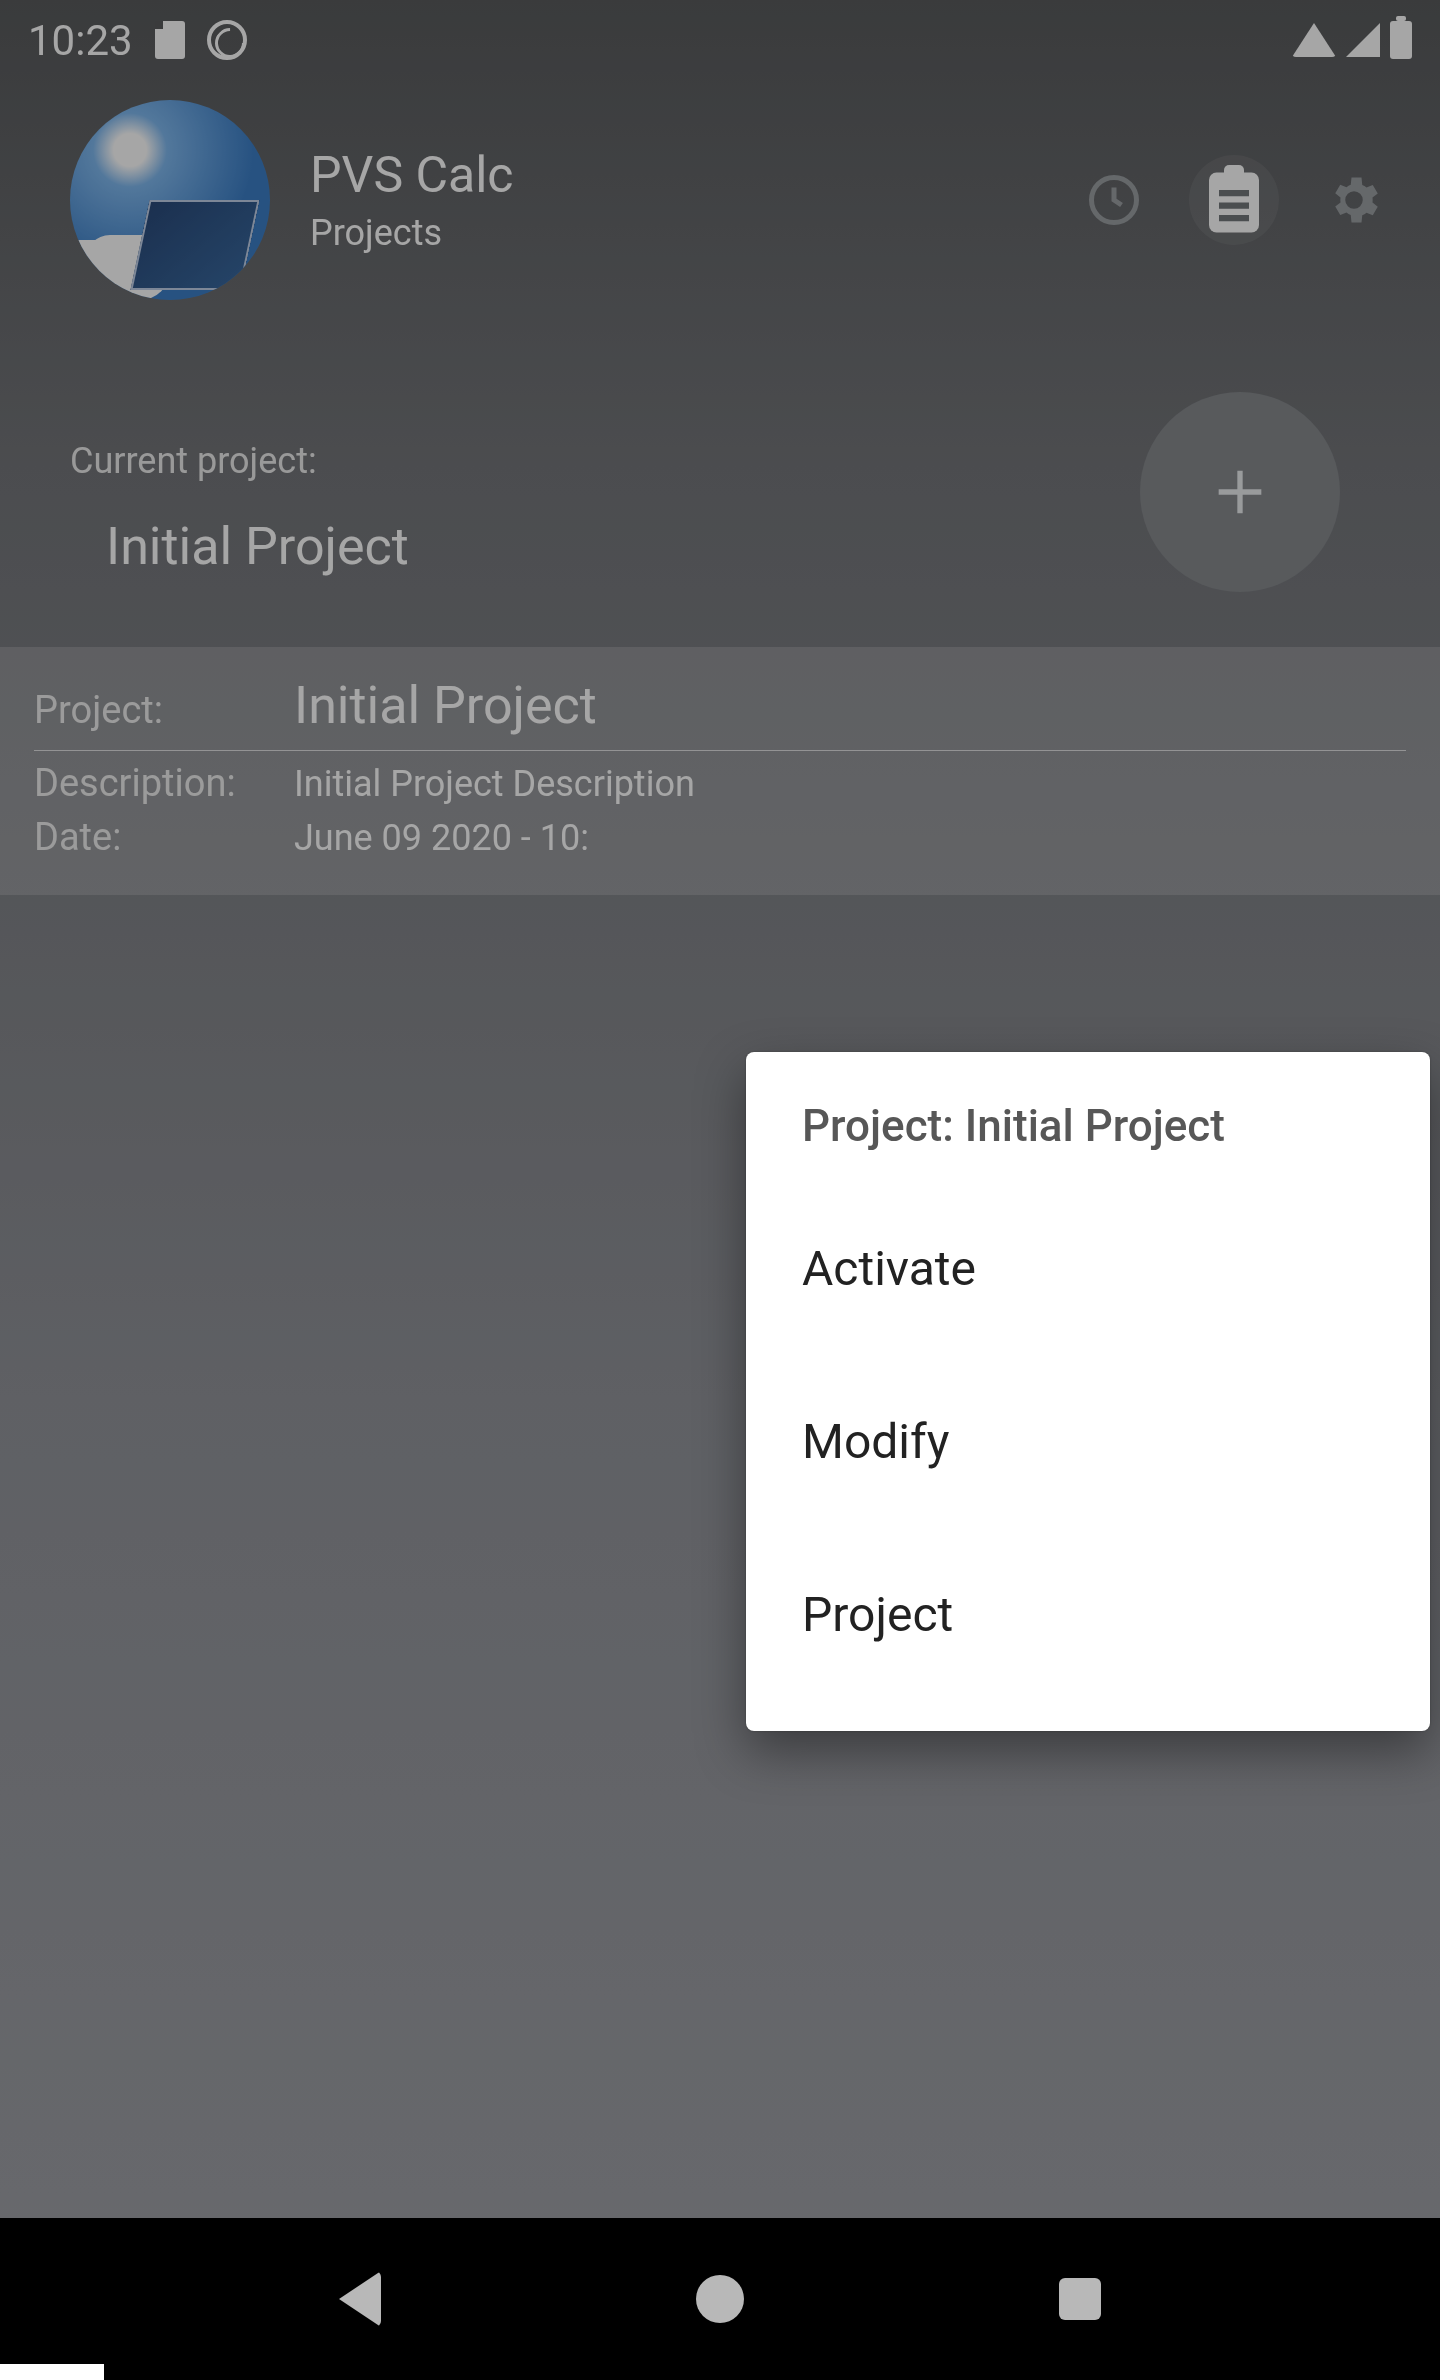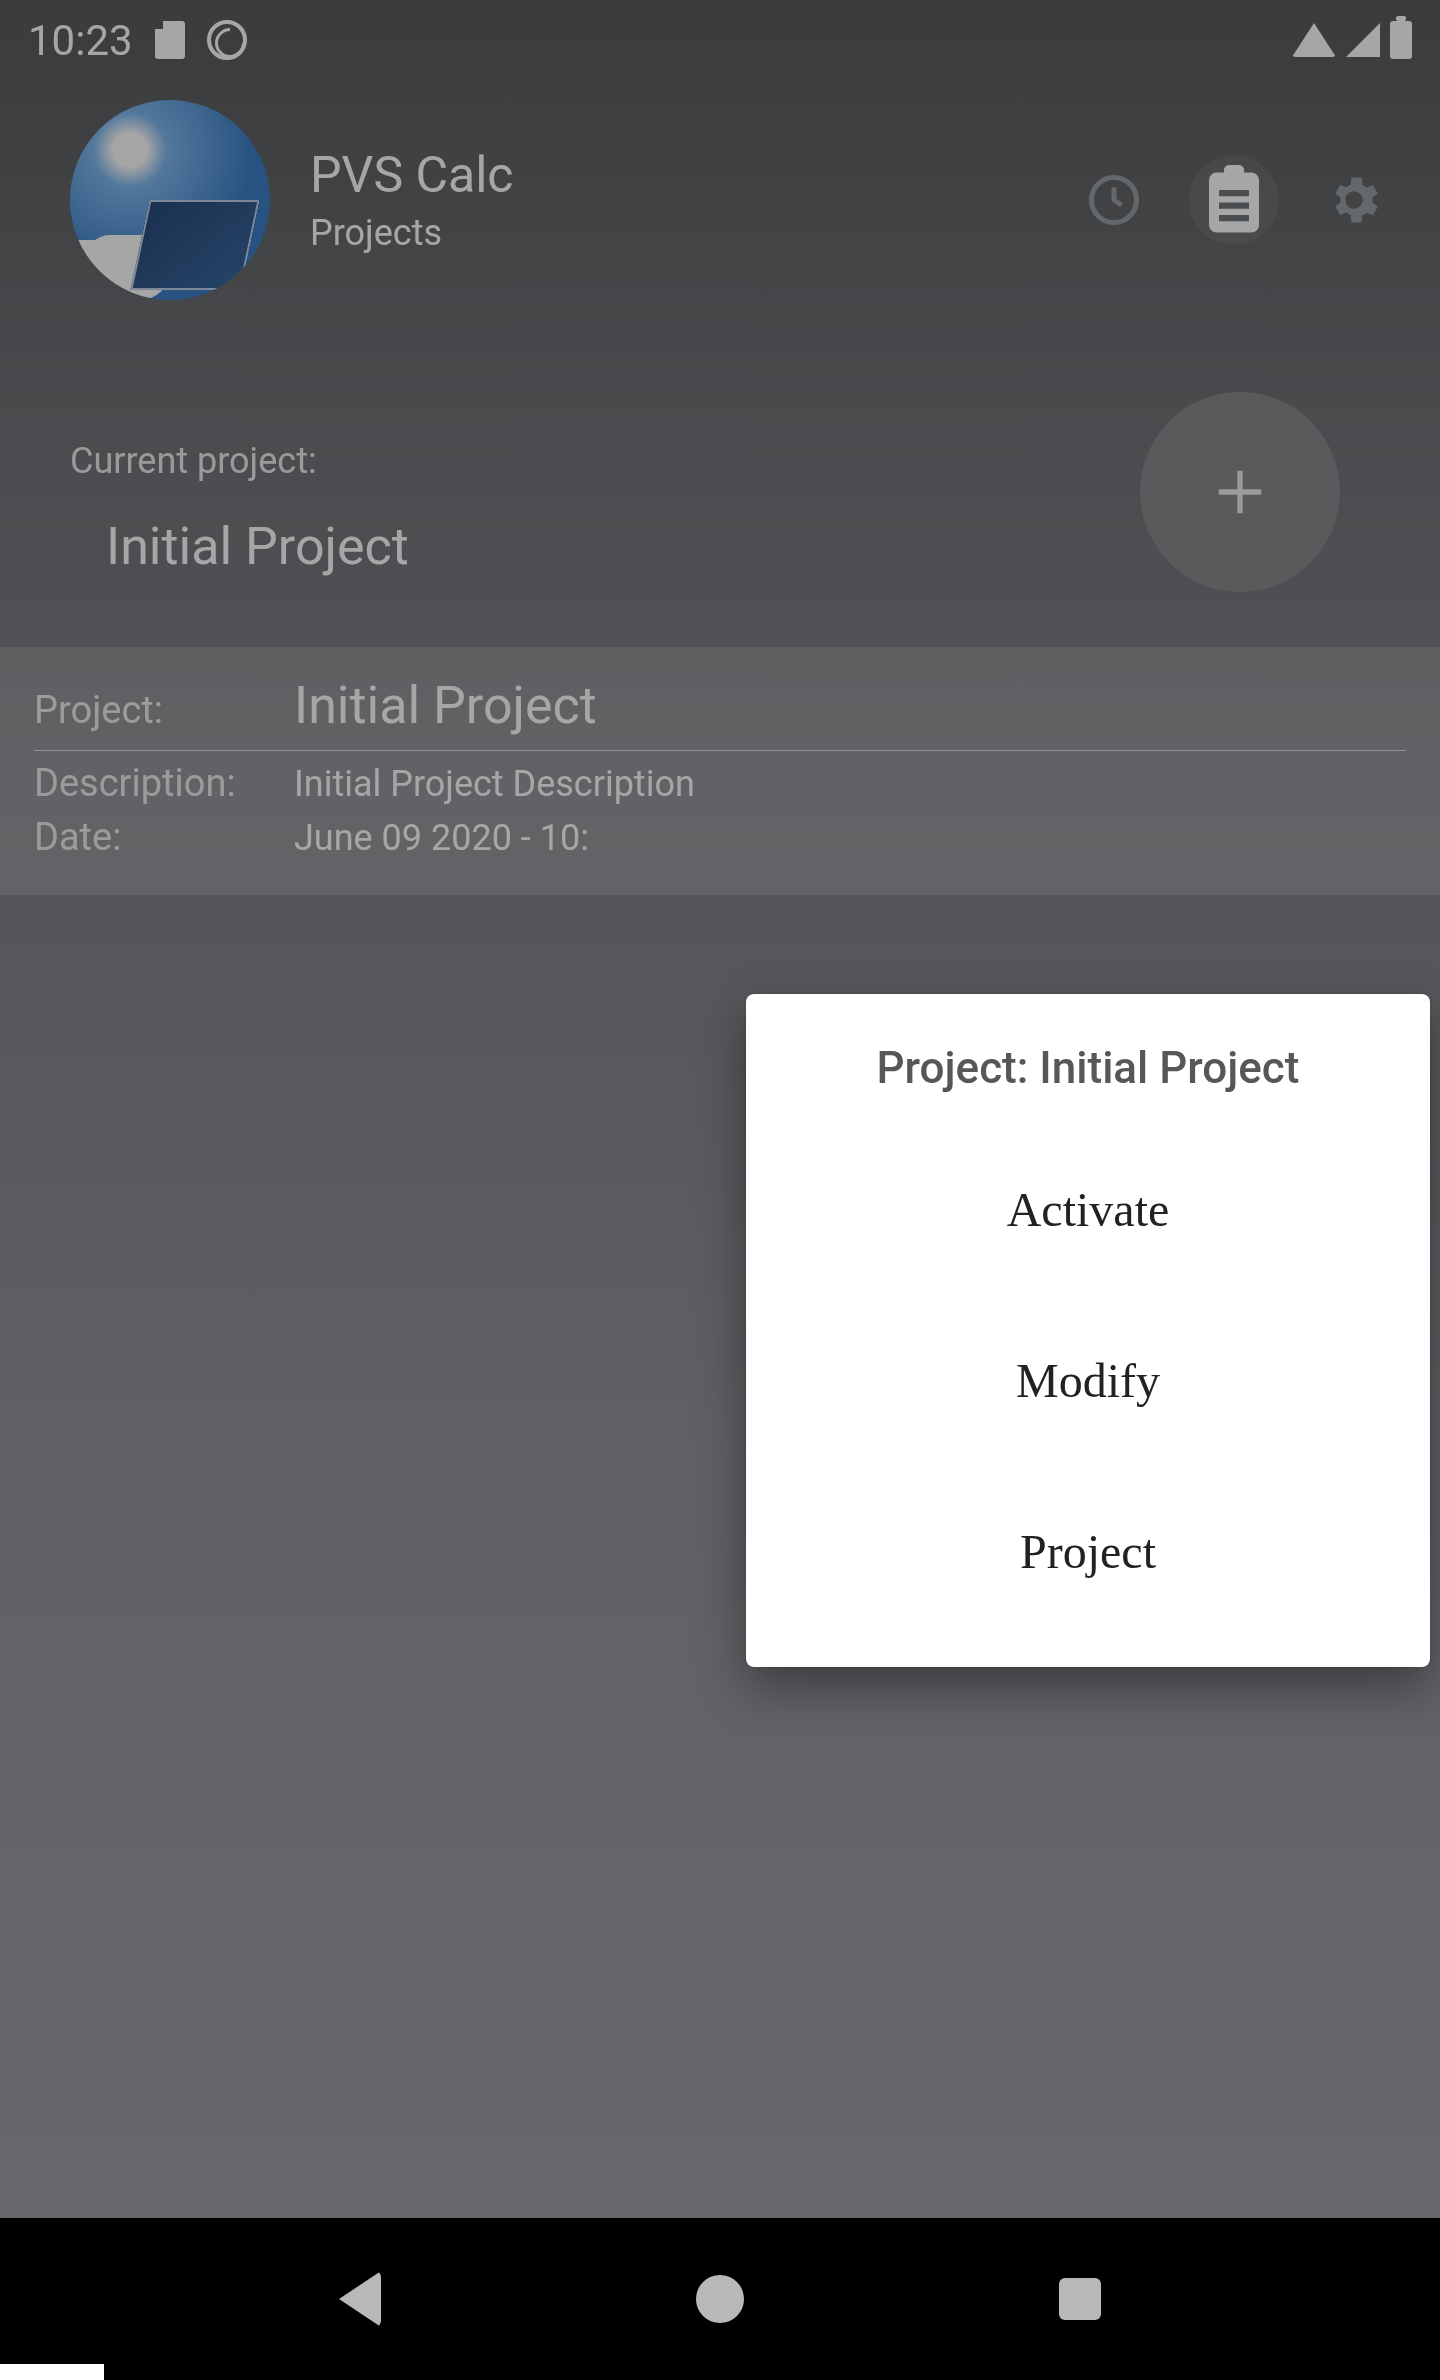--- a/index.html
+++ b/index.html
@@ -130,41 +130,39 @@
   }
   .row { display:flex; align-items:baseline; gap:0; }
   .row .lbl { width: 260px; font-size: 38px; color:#eee; }
   .row .val { font-size: 36px; }
   .row.first .val { font-size: 52px; }
   .divider { height:1px; background:#e2e2e4; margin: 14px 0 10px; }
 
   .popup {
     position: absolute;
     left: 746px;
-    top: 994px;
+    top: 1052px;
     width: 684px;
     background: #fff;
     border-radius: 8px;
     box-shadow: 0 20px 50px rgba(0,0,0,0.4), 0 0 2px rgba(0,0,0,0.3);
     padding: 48px 0 30px;
     color: #282828;
     z-index: 10;
-    text-align: center;
   }
   .popup-title {
     font-size: 44px;
     font-weight: 500;
     color: #575757;
     padding: 0 56px 30px;
   }
   .popup-item {
     font-size: 48px;
     padding: 58px 56px;
     color: #222;
-    font-family: Liberation Serif, serif;
   }
 
   .nav-bar {
     position:absolute;
     bottom: 0;
     left: 0;
     width: 1440px;
     height: 162px;
     background: #000;
     display:flex;

